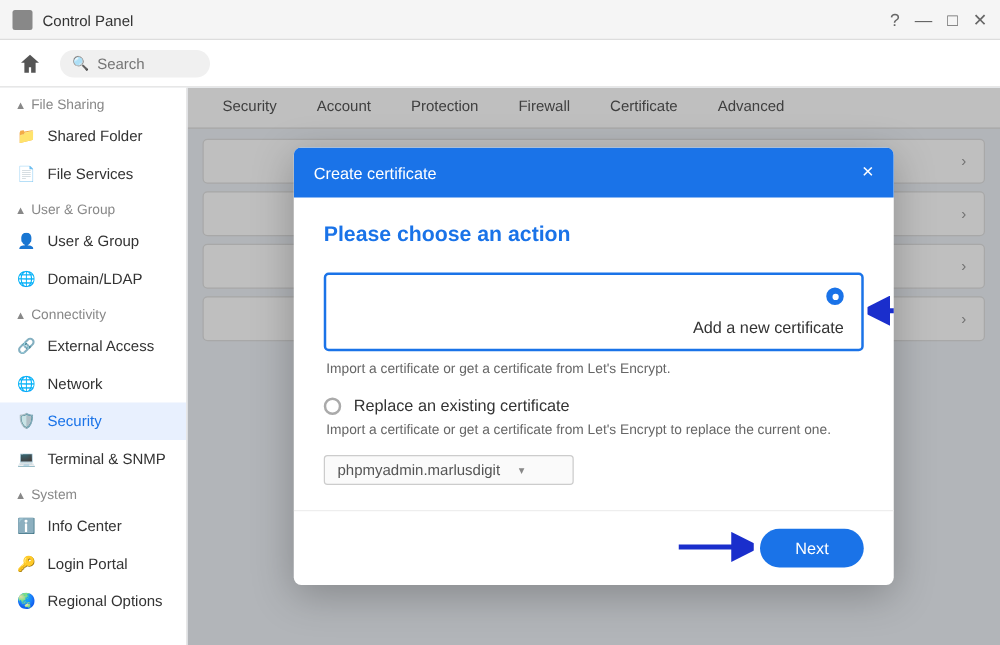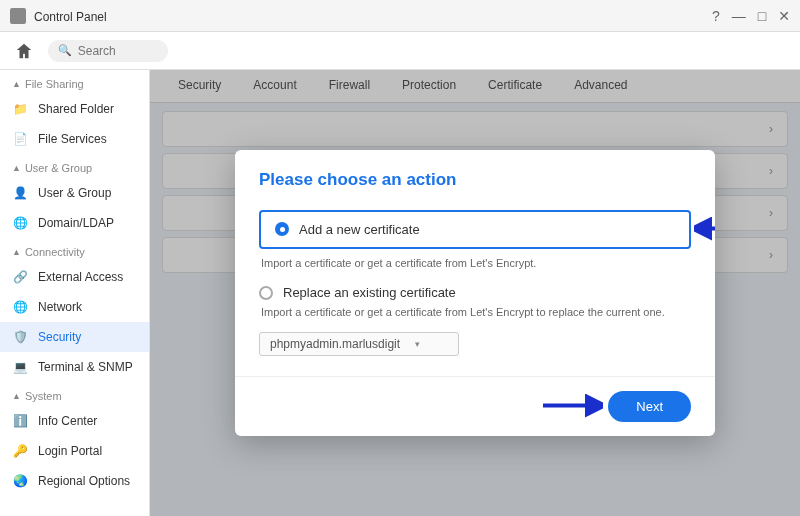--- a/index.html
+++ b/index.html
@@ -230,22 +230,23 @@
       margin-bottom: 20px;
     }
 
     
     .radio-option-box {
       border: 2px solid #1a73e8;
       border-radius: 4px;
       padding: 10px 14px;
       margin-bottom: 8px;
       display: flex;
-      align-items: flex-start;
+      align-items: flex-end;
       gap: 10px;
+      flex-direction: column;
     }
     .radio-label {
       font-size: 13px;
       color: #333;
       font-weight: 500;
     }
     .radio-custom {
       width: 14px;
       height: 14px;
       border-radius: 50%;
@@ -432,22 +433,22 @@
         <span class="item-icon icon-orange">🌏</span>
         <span>Regional Options</span>
       </div>
     </div>
 
     <div class="main-panel">
 
       <div class="main-tabs">
         <div class="main-tab">Security</div>
         <div class="main-tab">Account</div>
+        <div class="main-tab">Protection</div>
         <div class="main-tab">Firewall</div>
-        <div class="main-tab">Protection</div>
         <div class="main-tab">Certificate</div>
         <div class="main-tab">Advanced</div>
       </div>
 
       <div class="panel-items">
         <div class="panel-item">
           <span class="panel-item-label"></span>
           <span class="chevron">›</span>
         </div>
         <div class="panel-item">
@@ -460,20 +461,24 @@
         </div>
         <div class="panel-item">
           <span class="panel-item-label"></span>
           <span class="chevron">›</span>
         </div>
       </div>
 
       <div class="modal-overlay">
         <div class="modal">
 
+          <div class="modal-header">
+            <span class="modal-title">Create certificate</span>
+            <button class="modal-close">×</button>
+          </div>
 
           <div class="modal-body">
             <div class="modal-heading">Please choose an action</div>
 
             <div style="position:relative; margin-bottom: 4px;">
               <div class="radio-option-box">
                 <div class="radio-custom"></div>
                 <span class="radio-label">Add a new certificate</span>
               </div>
 

